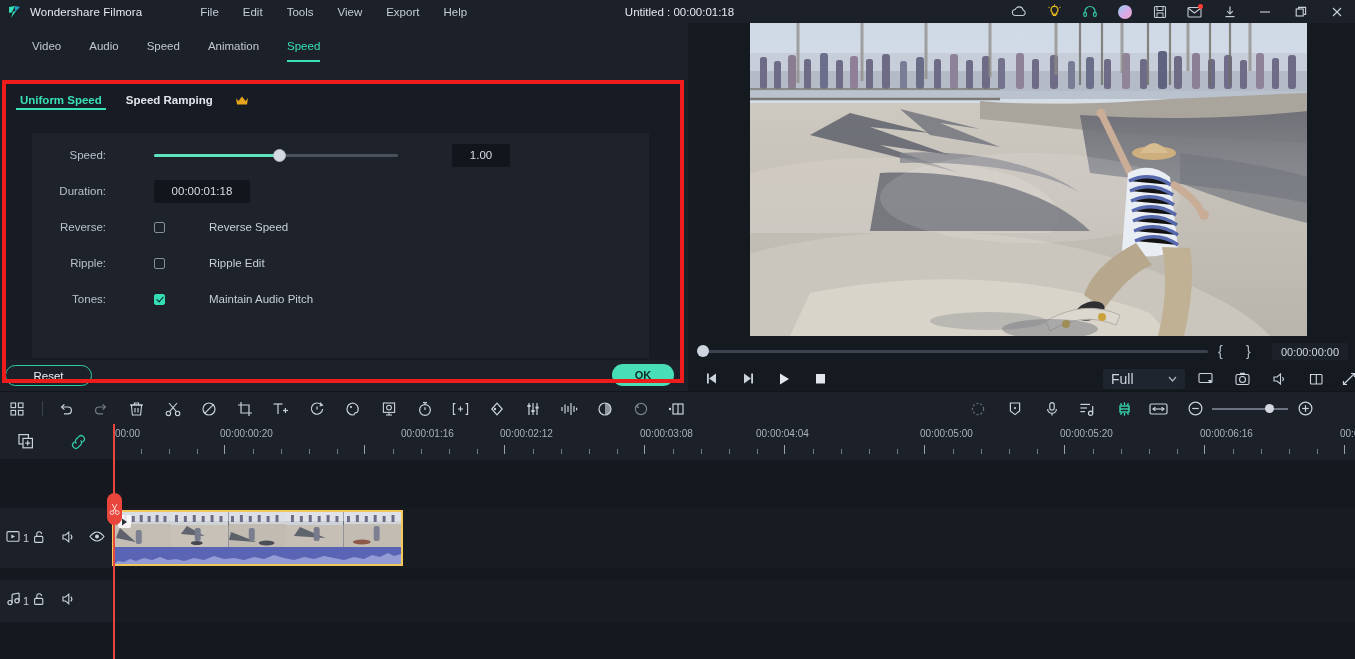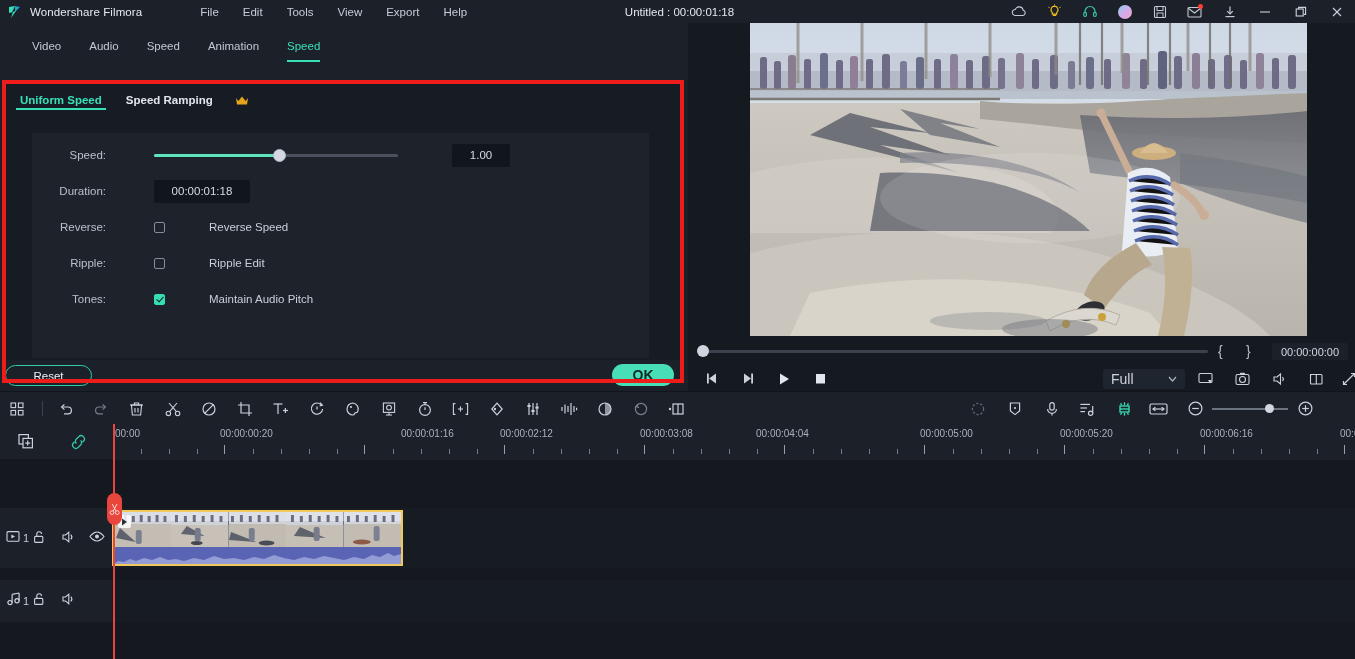--- a/index.html
+++ b/index.html
@@ -133,21 +133,21 @@
   }
   .btn-reset {
     position: absolute; left: 5px; top: 5px; width: 87px; height: 21px;
     border: 1px solid #2fcfa8; border-radius: 11px; background: transparent;
     color: #eef2f6; font-size: 11.5px; font-family: "Liberation Sans", sans-serif;
     display: flex; align-items: center; justify-content: center; cursor: default;
   }
   .btn-ok {
     position: absolute; left: 612px; top: 4px; width: 62px; height: 22px;
     border-radius: 11px; background: #48dfb8; border: none;
-    color: #0f2a25; font-size: 14px; font-weight: bold;
+    color: #0f2a25; font-size: 11px; font-weight: bold;
     font-family: "Liberation Sans", sans-serif;
     display: flex; align-items: center; justify-content: center; cursor: default;
   }
 
   
   .preview-wrap {
     position: absolute; left: 688px; top: 23px; width: 667px; height: 368px;
     background: #151a21;
   }
   .video-box {

